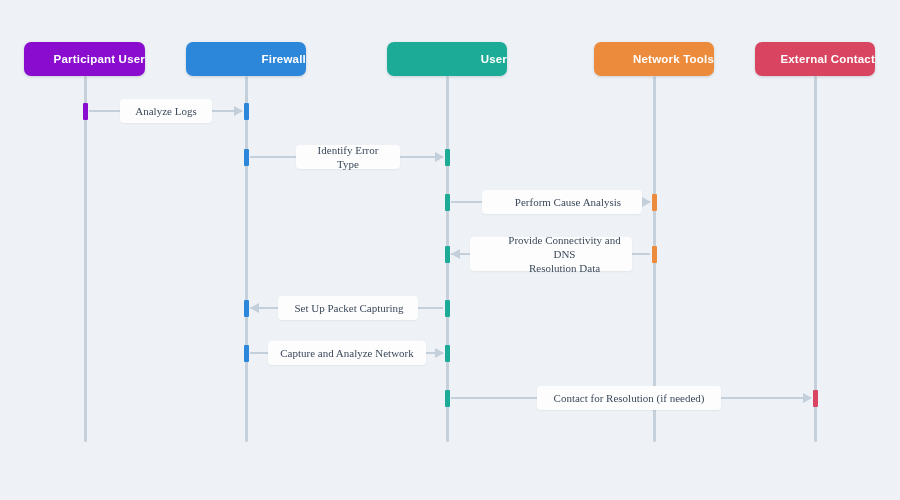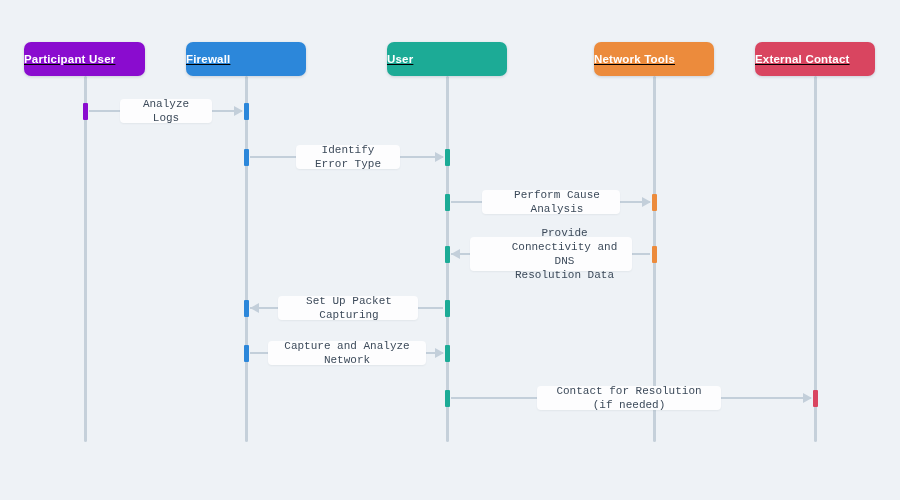--- a/index.html
+++ b/index.html
@@ -20,24 +20,23 @@
     height: 500px;
   }
 
   
   .participant {
     position: absolute;
     height: 34px;
     border-radius: 7px;
     display: flex;
     align-items: center;
-    justify-content: flex-start;
+    justify-content: flex-end;
     box-shadow: 0 1px 3px rgba(40, 55, 75, 0.18);
     box-sizing: border-box;
-    text-decoration: underline;
   }
   .participant-label {
     color: #ffffff;
     font-size: 11.5px;
     font-weight: bold;
     letter-spacing: 0.2px;
     white-space: nowrap;
     font-family: "Liberation Sans", sans-serif;
   }
 
@@ -87,21 +86,21 @@
     align-items: center;
     justify-content: center;
     text-align: center;
     box-shadow: 0 1px 2px rgba(40, 55, 75, 0.06);
   }
   .msg-label-text {
     color: #3c4a5a;
     font-size: 11px;
     line-height: 14px;
     white-space: pre-line;
-    font-family: Liberation Mono, monospace;
+    font-family: Liberation Serif, serif;
     text-align: center;
   }
 </style>
 </head>
 <body>
 
 <div id="diagram" style="background: rgb(238, 242, 246);">
 
 <div class="lifeline" style="left: 83.5px; top: 76px; height: 366px; background: rgb(197, 208, 218);"></div>
     <div class="lifeline" style="left: 244.5px; top: 76px; height: 366px; background: rgb(197, 208, 218);"></div>
@@ -142,21 +141,21 @@
     <div class="msg-label" style="left: 120px; width: 92px; top: 99px; height: 24px; background: rgb(253, 253, 254);">
       <span class="msg-label-text" style="color: rgb(60, 74, 90);">Analyze Logs</span>
     </div>
     <div class="msg-line" style="left: 250px; top: 156px; width: 193px; background: rgb(195, 207, 218);"></div>
     <div class="arrowhead right" style="top: 152px; left: 435px; border-left-color: rgb(195, 207, 218);"></div>
     <div class="msg-label" style="left: 296px; width: 104px; top: 145px; height: 24px; background: rgb(253, 253, 254);">
       <span class="msg-label-text" style="color: rgb(60, 74, 90);">Identify Error Type</span>
     </div>
     <div class="msg-line" style="left: 451px; top: 201px; width: 199px; background: rgb(195, 207, 218);"></div>
     <div class="arrowhead right" style="top: 197px; left: 642px; border-left-color: rgb(195, 207, 218);"></div>
-    <div class="msg-label" style="left: 482px; width: 138px; top: 190px; height: 24px; background: rgb(253, 253, 254); padding-left: 23px;">
+    <div class="msg-label" style="left: 482px; width: 160px; top: 190px; height: 24px; background: rgb(253, 253, 254); padding-left: 23px;">
       <span class="msg-label-text" style="color: rgb(60, 74, 90);">Perform Cause Analysis</span>
     </div>
     <div class="msg-line" style="left: 451px; top: 253px; width: 199px; background: rgb(195, 207, 218);"></div>
     <div class="arrowhead left" style="top: 249px; left: 451px; border-right-color: rgb(195, 207, 218);"></div>
     <div class="msg-label" style="left: 470px; width: 162px; top: 237px; height: 34px; background: rgb(253, 253, 254); padding-left: 38px;">
       <span class="msg-label-text" style="color: rgb(60, 74, 90);">Provide Connectivity and DNS
 Resolution Data</span>
     </div>
     <div class="msg-line" style="left: 250px; top: 307px; width: 193px; background: rgb(195, 207, 218);"></div>
     <div class="arrowhead left" style="top: 303px; left: 250px; border-right-color: rgb(195, 207, 218);"></div>

